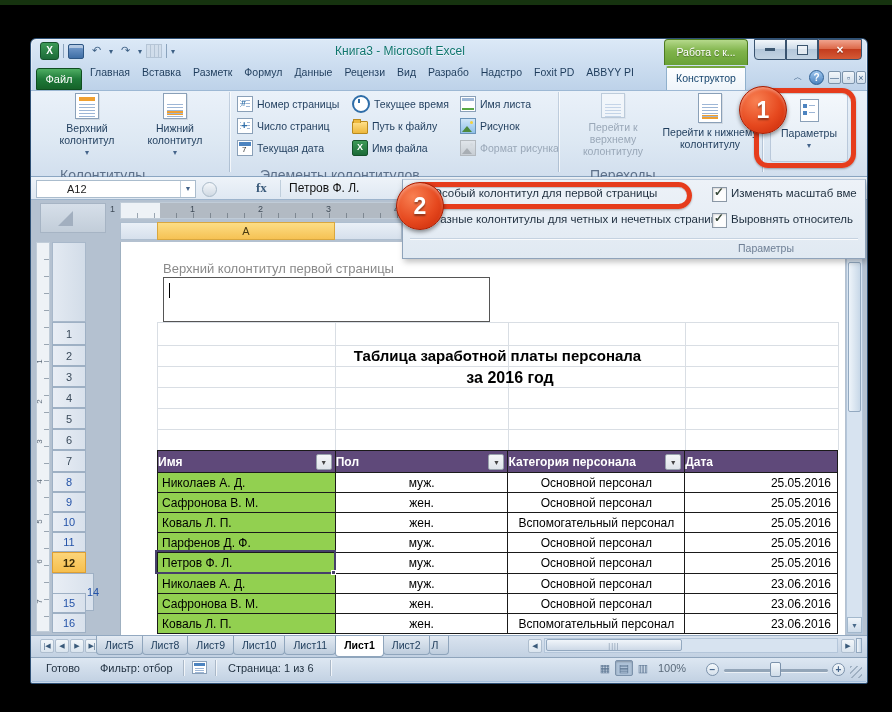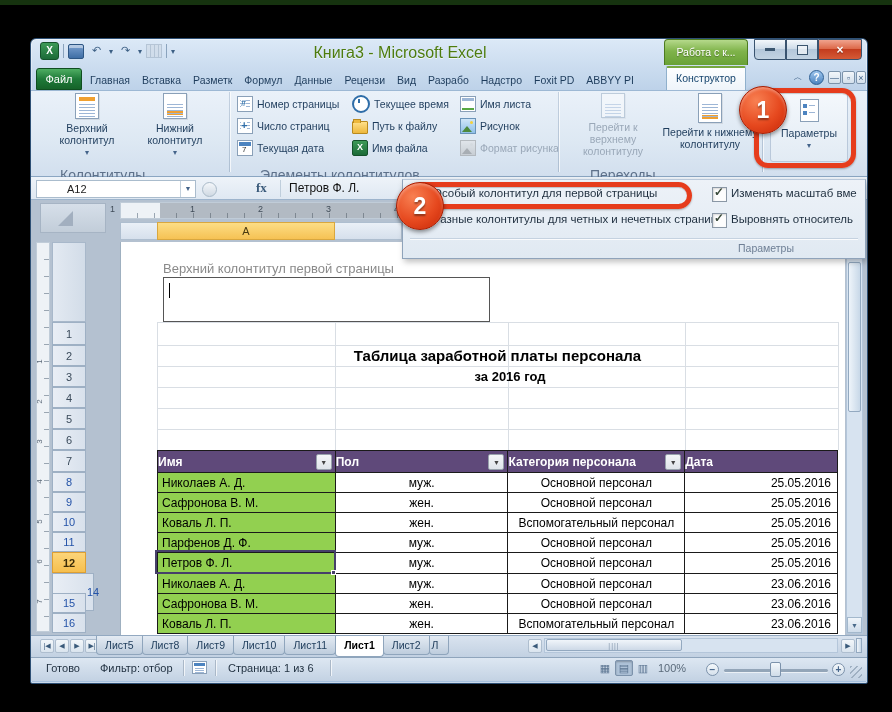--- a/index.html
+++ b/index.html
@@ -9,31 +9,31 @@
   
   .win{left:30px;top:38px;width:838px;height:646px;background:linear-gradient(#dcE9f7,#b9cfe7 9%,#aec7e2 60%,#a7c1de);border:1px solid #2d4f74;border-radius:6px 6px 2px 2px;box-shadow:inset 0 0 0 1px rgba(255,255,255,.4);}
   
   .qat{left:40px;top:42px;height:18px;display:flex;align-items:center;gap:4px;}
   .xl-logo{width:17px;height:16px;background:linear-gradient(#3d9a57,#1c6b38);border-radius:3px;border:1px solid #14522a;color:#fff;font-size:10px;font-weight:bold;text-align:center;line-height:15px;}
   .qsep{width:1px;height:14px;background:#8aa3bd;}
   .qbtn{width:17px;height:16px;text-align:center;line-height:15px;font-size:11px;color:#3c5f84;}
   .qsave{width:14px;height:13px;background:linear-gradient(#7aa0d0,#3f6ea5);border:1px solid #2d5684;border-radius:2px;box-shadow:inset 0 3px 0 rgba(255,255,255,.45);}
   .qgrid{width:14px;height:12px;border:1px solid #9fb0c2;background:repeating-linear-gradient(90deg,#cfdae6 0 3px,#9fb0c2 3px 4px);opacity:.6;}
   .qdd{font-size:8px;color:#3c5f84;}
-  .title-text{left:250px;top:44px;width:300px;text-align:center;font-size:16px;color:#4d7c0f;text-shadow:0 1px 0 rgba(255,255,255,.7);white-space:nowrap;}
+  .title-text{left:250px;top:44px;width:300px;text-align:center;font-size:12px;color:#0f766e;text-shadow:0 1px 0 rgba(255,255,255,.7);white-space:nowrap;}
   .ctx-group{left:664px;top:39px;width:84px;height:26px;background:linear-gradient(#b5d98b,#7fb34a 45%,#649а32 46%,#6aa338);background:linear-gradient(#b5d98b,#7fb34a 45%,#68a136);border:1px solid #4d7b21;border-bottom:none;border-radius:4px 4px 0 0;color:#fff;font-size:10.5px;text-align:center;line-height:25px;text-shadow:0 1px 1px rgba(0,0,0,.35);overflow:hidden;white-space:nowrap;}
   .winbtns{left:754px;top:39px;height:19px;display:flex;}
   .wb{width:30px;height:19px;border:1px solid #39536f;background:linear-gradient(#f4f8fb,#cfdce9 45%,#b3c6d9 46%,#c2d3e2);display:flex;align-items:center;justify-content:center;}
   .wb.min{border-radius:0 0 0 4px;}
   .wb.close{width:42px;background:linear-gradient(#f0a38e,#dd6a4b 45%,#c23a1c 46%,#d55a36);border-radius:0 0 4px 0;}
   .wb .dash{width:10px;height:3px;background:#3c566f;}
   .wb .rest{width:9px;height:8px;border:1px solid #3c566f;background:rgba(255,255,255,.6);}
   .wb .x{color:#fff;font-size:12px;font-weight:bold;text-shadow:0 1px 1px rgba(0,0,0,.4);line-height:10px;}
   
-  .tabrow{left:84px;top:66px;width:578px;height:24px;display:flex;align-items:flex-end;}
+  .tabrow{left:84px;top:58px;width:578px;height:24px;display:flex;align-items:flex-end;}
   .rtab{padding:4px 6px;font-size:10.5px;color:#1e3c5c;white-space:nowrap;}
   .ftab{left:36px;top:68px;width:46px;height:22px;background:linear-gradient(#4fae63,#1f7a39 50%,#156329);border:1px solid #0f4e20;border-radius:3px 3px 0 0;color:#fff;font-size:11px;text-align:center;line-height:21px;}
   .atab{left:666px;top:66px;width:80px;height:24px;background:linear-gradient(#fdfeff,#eef4fa);border:1px solid #8fb0cc;border-bottom:none;border-top:2px solid #76a73e;border-radius:2px 2px 0 0;color:#17456e;font-size:10.5px;text-align:center;line-height:21px;}
   .ribctl{top:70px;height:15px;display:flex;align-items:center;justify-content:center;font-size:9px;color:#44648a;}
   .helpbtn{width:15px;height:15px;border-radius:50%;background:linear-gradient(#9ec6ee,#4d84c0);border:1px solid #2d5f94;color:#fff;font-weight:bold;font-size:10px;line-height:14px;text-align:center;}
   .mini{width:13px;height:13px;border:1px solid #7c93ab;background:linear-gradient(#f2f6fa,#d4e0ec);display:flex;align-items:center;justify-content:center;font-size:9px;color:#44648a;border-radius:2px;}
   
   .ribbon{left:31px;top:90px;width:836px;height:87px;background:linear-gradient(#eaf1f9,#dde8f3 60%,#d2dfee);border-bottom:1px solid #8ba6c2;border-top:1px solid #9db8d4;}
   .gsep{top:92px;width:1px;height:80px;background:linear-gradient(#c4d1e0,#aebfd2);box-shadow:1px 0 0 rgba(255,255,255,.7);}
   .glabel{top:167px;font-size:14px;color:#5e718a;text-align:left;}
@@ -95,21 +95,21 @@
   .rowhdr-blank{left:52px;top:242px;width:34px;height:80px;background:linear-gradient(90deg,#e3eaf2,#d2dce8);border:1px solid #a8b8ca;}
   .rh{left:52px;width:34px;background:linear-gradient(90deg,#e9eef5,#d8e1ec);border:1px solid #9eb0c4;font-size:11px;color:#3a4a5a;text-align:center;display:flex;align-items:center;justify-content:center;}
   .rh.blue{color:#2453a8;}
   .rh.sel{background:linear-gradient(#fcd579,#f6bf4e);border:1px solid #dd9f33;color:#3a2c08;font-weight:bold;}
   .page{left:120px;top:242px;width:725px;height:393px;background:#fff;border-left:1px solid #9fb0c0;}
   .hnote{left:163px;top:261px;font-size:13px;color:#8a8a8a;}
   .hbox{left:163px;top:277px;width:327px;height:45px;background:#fff;border:1px solid #555;}
   .caret{left:169px;top:283px;width:1px;height:15px;background:#000;}
   .gl{background:#d9dee4;}
   .doc-title{left:157px;top:347px;width:681px;text-align:center;font-size:15px;font-weight:bold;color:#000;}
-  .doc-sub{left:157px;top:369px;width:681px;text-align:center;font-size:13px;font-weight:bold;color:#000;padding-left:25px;}
+  .doc-sub{left:157px;top:369px;width:681px;text-align:center;font-size:16px;font-weight:bold;color:#000;padding-left:25px;}
   
   .tbl{left:157px;top:450px;width:681px;border-left:1px solid #1a1a1a;border-top:1px solid #1a1a1a;}
   .trow{display:flex;}
   .tc{border-right:1px solid #1a1a1a;border-bottom:1px solid #1a1a1a;font-size:12px;color:#000;display:flex;align-items:center;box-sizing:border-box;position:relative;background:#fff;}
   .c0{width:178px;}.c1{width:173px;}.c2{width:177px;}.c3{width:153px;}
   .th{background:#5f497a;color:#fff;font-weight:bold;justify-content:flex-start;}
   .fbtn{position:absolute;right:3px;top:3px;width:14px;height:14px;background:linear-gradient(#f4f6f8,#dfe4ea);border:1px solid #98a2ac;border-radius:2px;display:flex;align-items:center;justify-content:center;}
   .fbtn span{font-size:7px;color:#444;}
   .name{background:#92d050;justify-content:flex-start;padding-left:4px;}
   .ctr{justify-content:center;}

